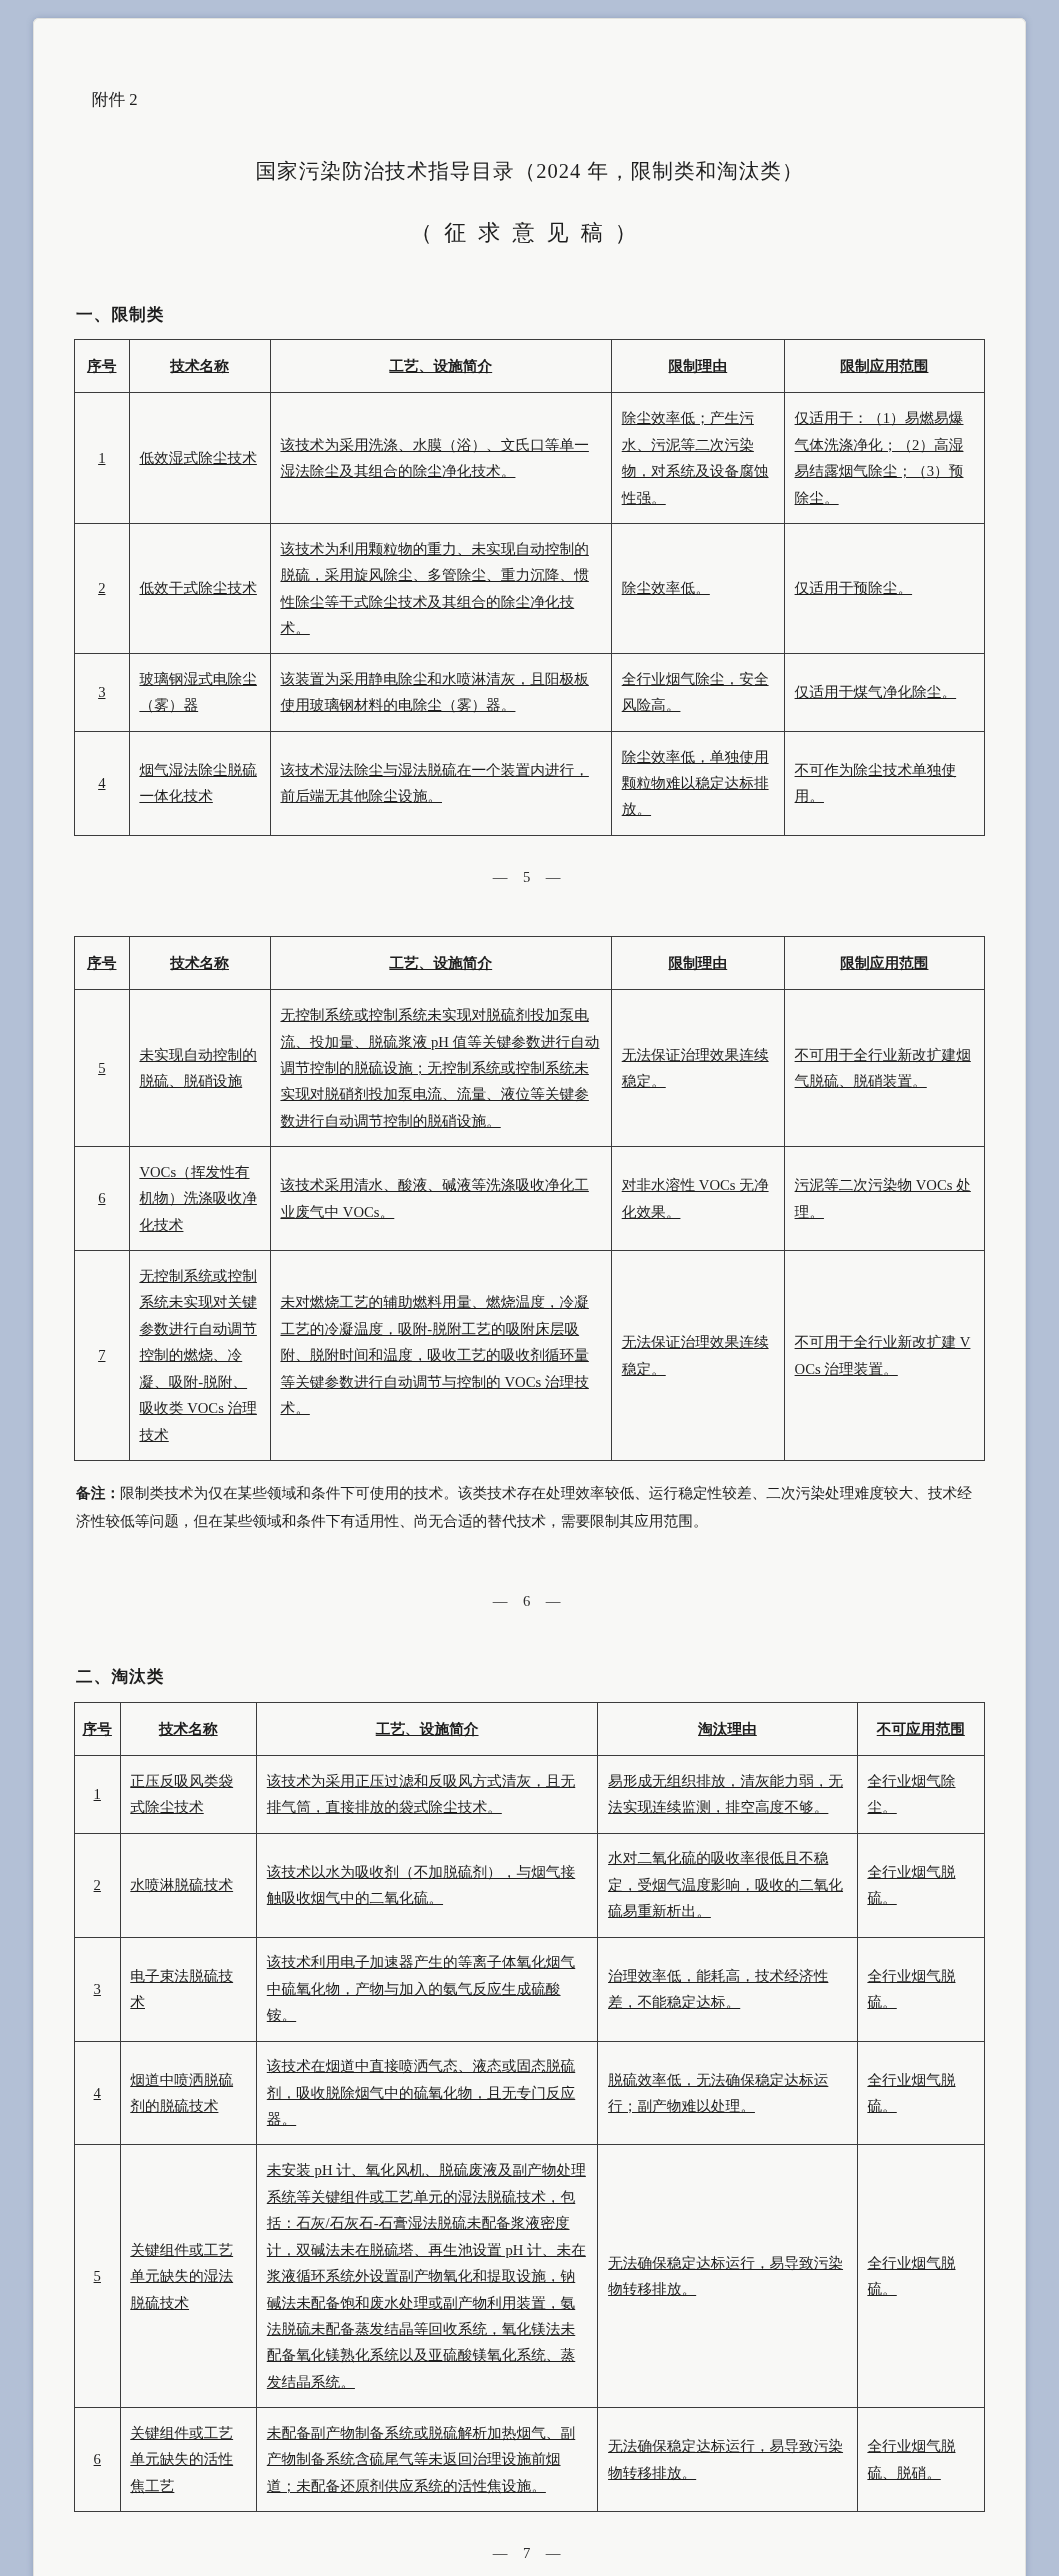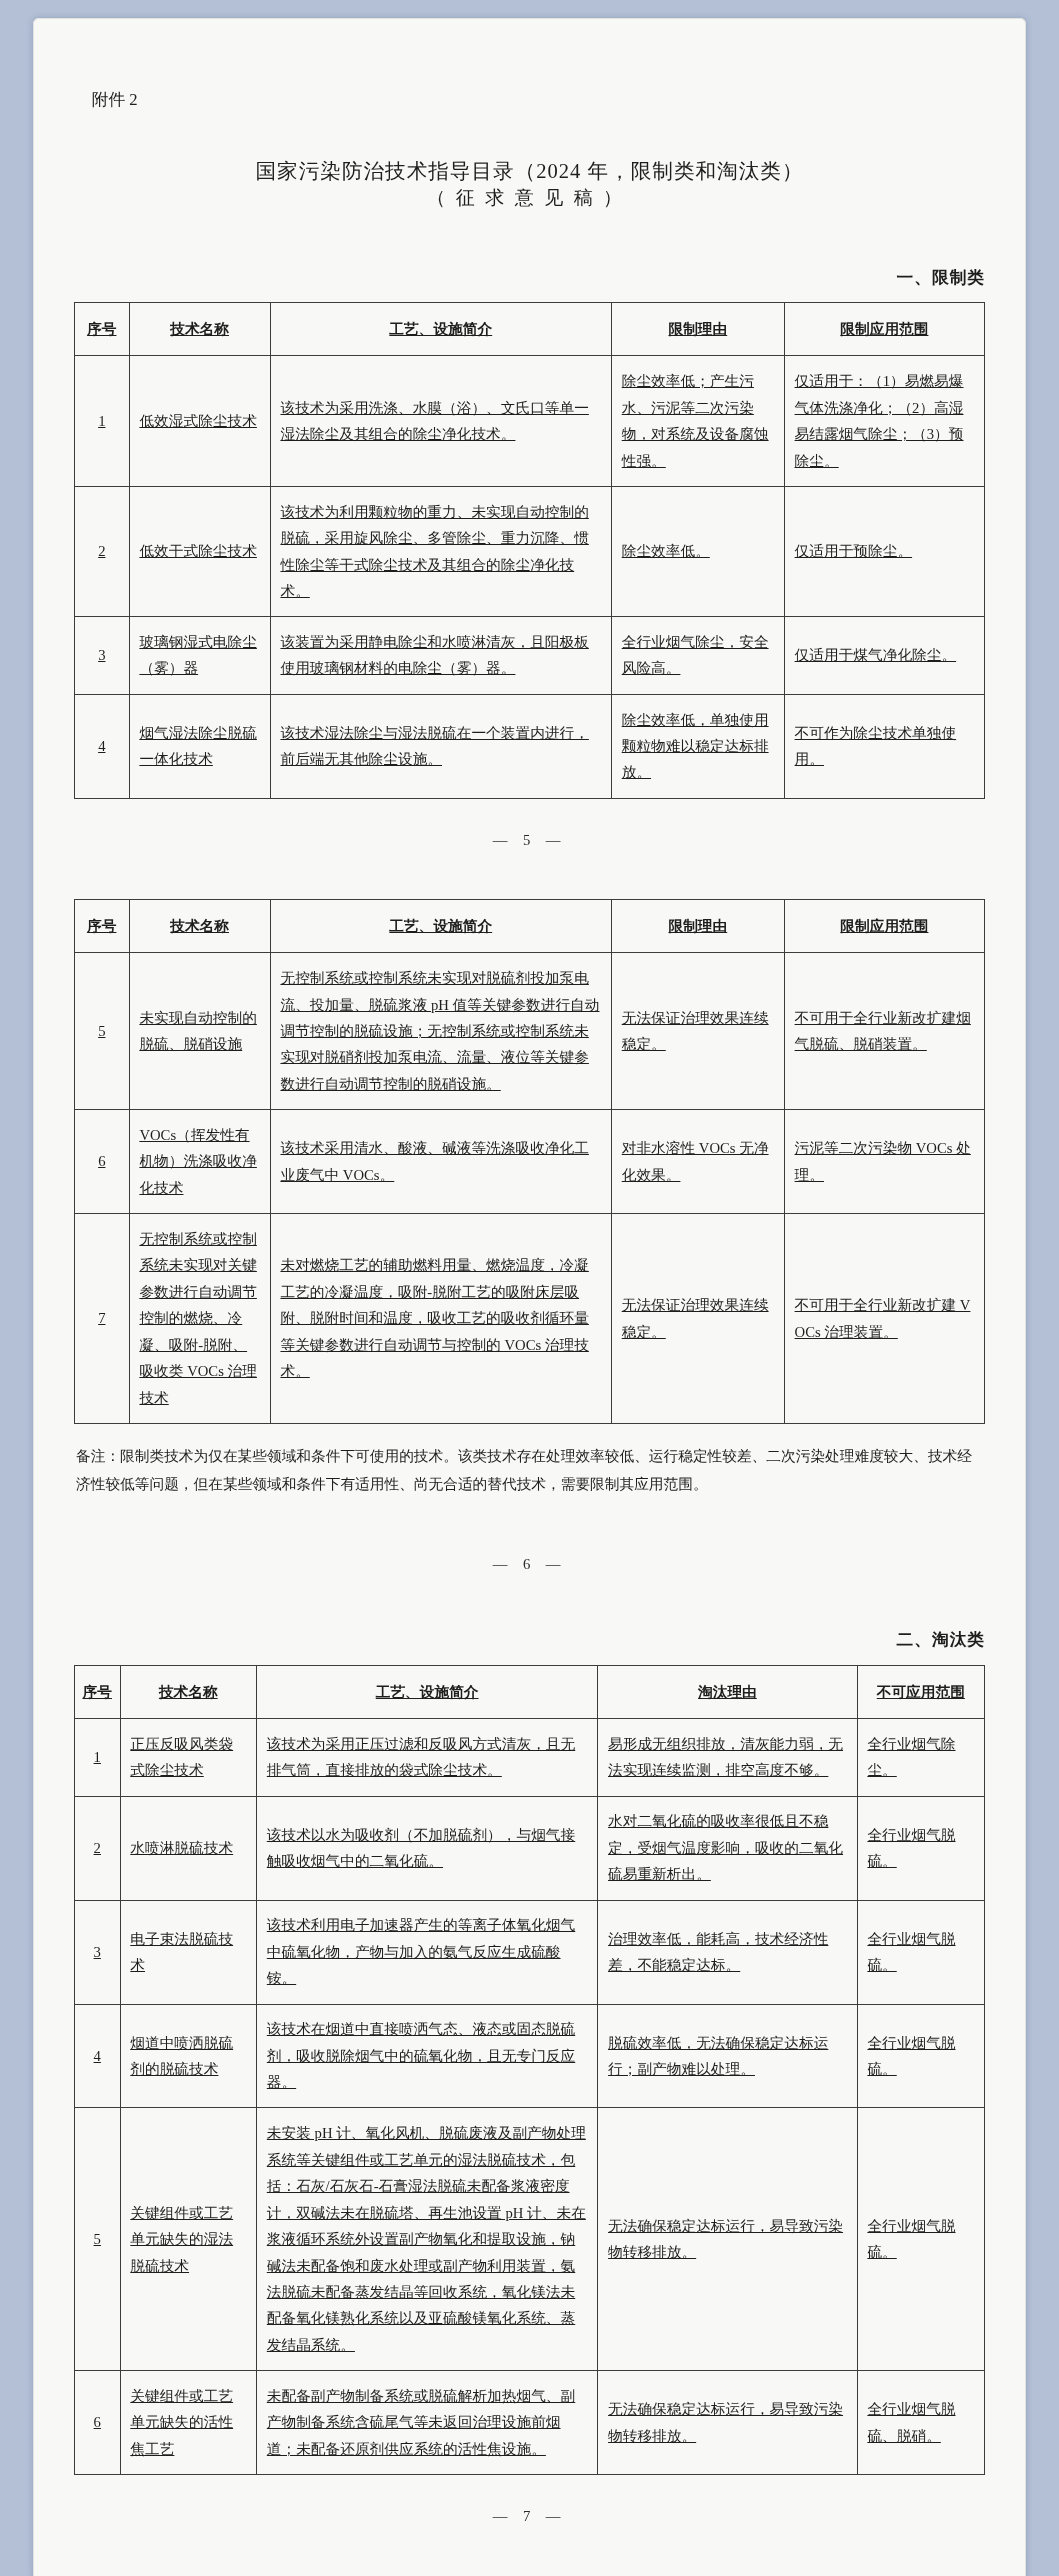--- a/index.html
+++ b/index.html
@@ -26,29 +26,29 @@
   }
   .doc-title {
     text-align:center;
     font-weight:normal;
     font-size:20.6px;
     margin-top:46px;
     letter-spacing:1px;
   }
   .doc-subtitle {
     text-align:center;
-    font-size:19px;
+    font-size:22px;
+    margin-top:33px;
     letter-spacing:.55em;
   }
   .section-heading {
     font-weight:bold;
     font-size:16.7px;
     margin:55px 0 13.7px 2px;
     letter-spacing:1px;
-    text-align:right;
   }
   table.doc-table {
     width:100%;
     border-collapse:collapse;
     table-layout:fixed;
     margin-top:5.9px;
     text-decoration:underline;
   }
   table.doc-table th, table.doc-table td {
     border:1.5px solid #3c3c3c;
@@ -72,21 +72,21 @@
     margin:33px 0 29px 0;
     letter-spacing:5.9px;
     color:#2a2a2a;
   }
   .note {
     font-size:14.7px;
     line-height:1.85;
     margin:19.6px 0 0 2px;
     text-align:left;
   }
-  .note .note-label { font-weight:normal; }
+  .note .note-label { font-weight:bold; }
   .gap-sm { height:15.7px; }
   .gap-md { height:25.5px; }
 </style>
 </head>
 <body>
 
 <div class="page">
   <div class="content">
 
     <div class="attachment">附件 2</div>

